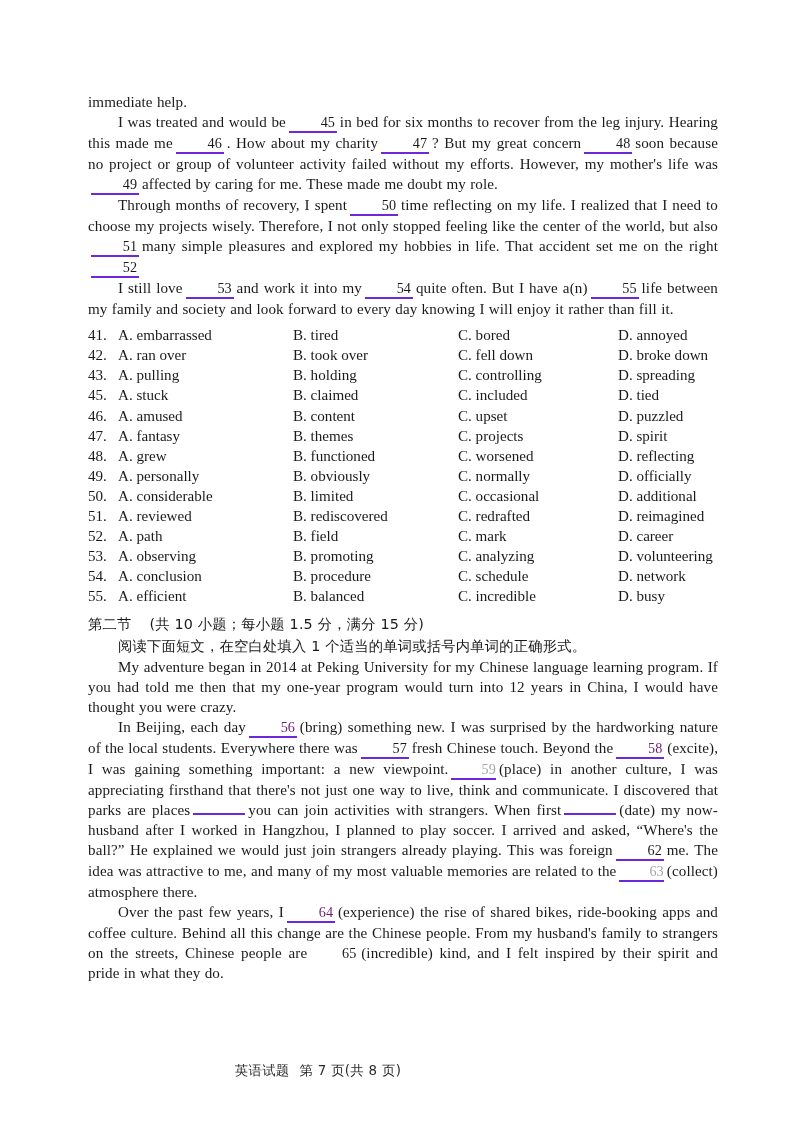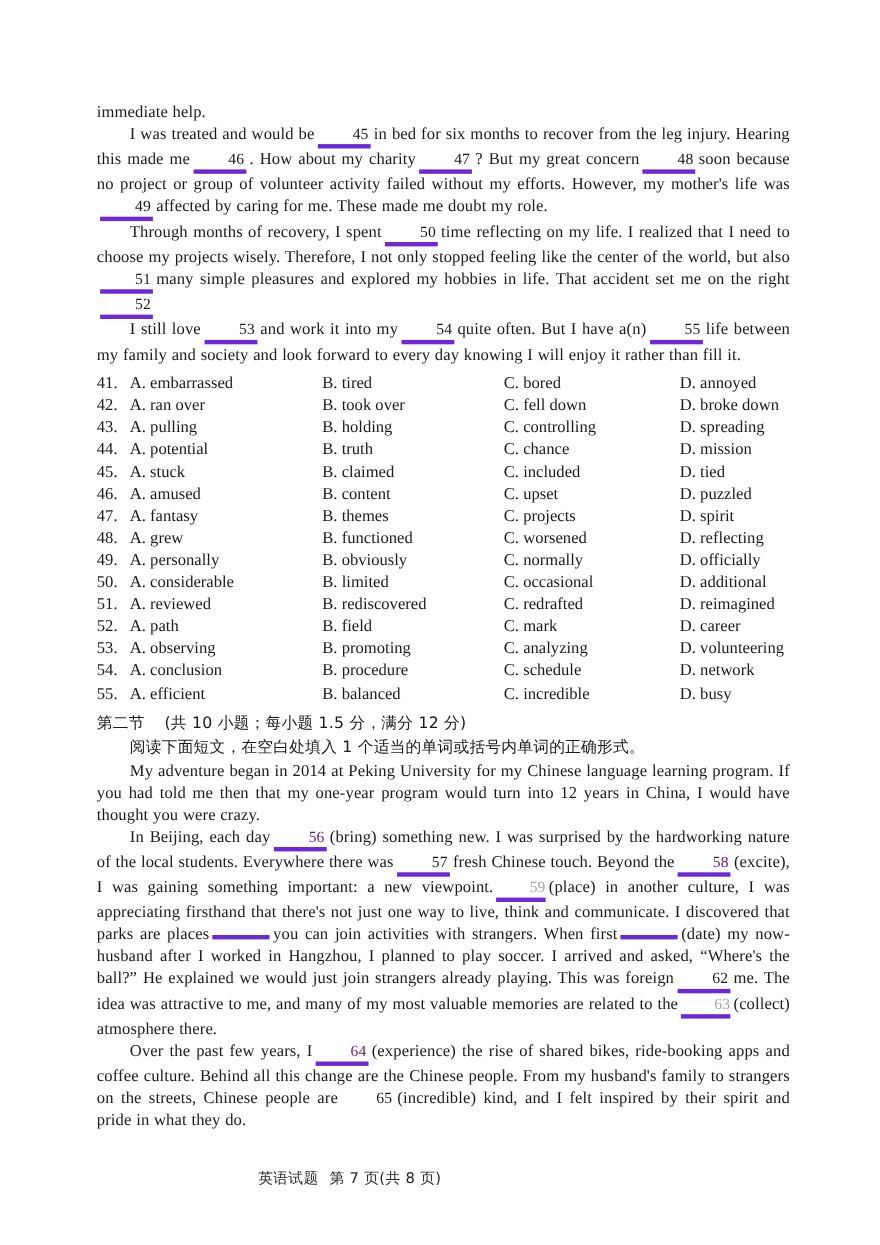--- a/index.html
+++ b/index.html
@@ -34,21 +34,21 @@
     margin: 0;
     letter-spacing: 0.1px;
     word-spacing: 0.4px;
   }
   .para.indent { text-indent: 30px; }
   .para.tight { text-align: left; }
 
   
   .blank {
     display: inline-block;
-    border-bottom: 4px solid #6d28d9;
+    border-bottom: 2px solid #6d28d9;
     text-align: center;
     vertical-align: baseline;
     line-height: 17px;
     margin: 0 3px;
     font-size: 14.2px;
   }
   .blank.w-sm { min-width: 40px; }
   .blank.w-md { min-width: 48px; }
   .blank.empty { min-width: 52px; }
   
@@ -130,27 +130,20 @@
         <span class="opt-d">D. broke down</span>
       </li>
     <li class="opt-row">
         <span class="opt-num">43.</span>
         <span class="opt-a">A. pulling</span>
         <span class="opt-b">B. holding</span>
         <span class="opt-c">C. controlling</span>
         <span class="opt-d">D. spreading</span>
       </li>
     <li class="opt-row">
-        <span class="opt-num">44.</span>
-        <span class="opt-a">A. potential</span>
-        <span class="opt-b">B. truth</span>
-        <span class="opt-c">C. chance</span>
-        <span class="opt-d">D. mission</span>
-      </li>
-    <li class="opt-row">
         <span class="opt-num">45.</span>
         <span class="opt-a">A. stuck</span>
         <span class="opt-b">B. claimed</span>
         <span class="opt-c">C. included</span>
         <span class="opt-d">D. tied</span>
       </li>
     <li class="opt-row">
         <span class="opt-num">46.</span>
         <span class="opt-a">A. amused</span>
         <span class="opt-b">B. content</span>
@@ -215,21 +208,21 @@
       </li>
     <li class="opt-row">
         <span class="opt-num">55.</span>
         <span class="opt-a">A. efficient</span>
         <span class="opt-b">B. balanced</span>
         <span class="opt-c">C. incredible</span>
         <span class="opt-d">D. busy</span>
       </li>
   </ul>
 
-  <p class="cn cn-head"><span>第二节</span><span class="gap"></span><span>(共 10 小题；每小题 1.5 分，满分 12 分)</span></p>
+  <p class="cn cn-head"><span>第二节</span><span class="gap"></span><span>(共 10 小题；每小题 1.5 分，满分 15 分)</span></p>
 
   <p class="cn cn-sub">阅读下面短文，在空白处填入 1 个适当的单词或括号内单词的正确形式。</p>
 
   <p class="para indent blk-after">My adventure began in 2014 at Peking University for my Chinese language learning program. If you had told me then that my one-year program would turn into 12 years in China, I would have thought you were crazy.</p>
 
   <p class="para indent"><span>In Beijing, each day</span><span class="blank w-md faded">56</span><span>(bring) something new. I was surprised by the hardworking nature of the local students. Everywhere there was</span><span class="blank w-md">57</span><span>fresh Chinese touch. Beyond the</span><span class="blank w-md faded">58</span><span>(excite), I was gaining something important: a new viewpoint.</span><span class="blank w-sm faded2">59</span><span>(place) in another culture, I was appreciating firsthand that there's not just one way to live, think and communicate. I discovered that parks are places</span><span class="blank empty"></span><span>you can join activities with strangers. When first</span><span class="blank empty"></span><span>(date) my now-husband after I worked in Hangzhou, I planned to play soccer. I arrived and asked, “Where's the ball?” He explained we would just join strangers already playing. This was foreign</span><span class="blank w-md">62</span><span>me. The idea was attractive to me, and many of my most valuable memories are related to the</span><span class="blank w-sm faded2">63</span><span>(collect) atmosphere there.</span></p>
 
   <p class="para indent"><span>Over the past few years, I</span><span class="blank w-md faded">64</span><span>(experience) the rise of shared bikes, ride-booking apps and coffee culture. Behind all this change are the Chinese people. From my husband's family to strangers on the streets, Chinese people are</span><span class="blank w-md nounder">65</span><span>(incredible) kind, and I felt inspired by their spirit and pride in what they do.</span></p>
 
 </div>

